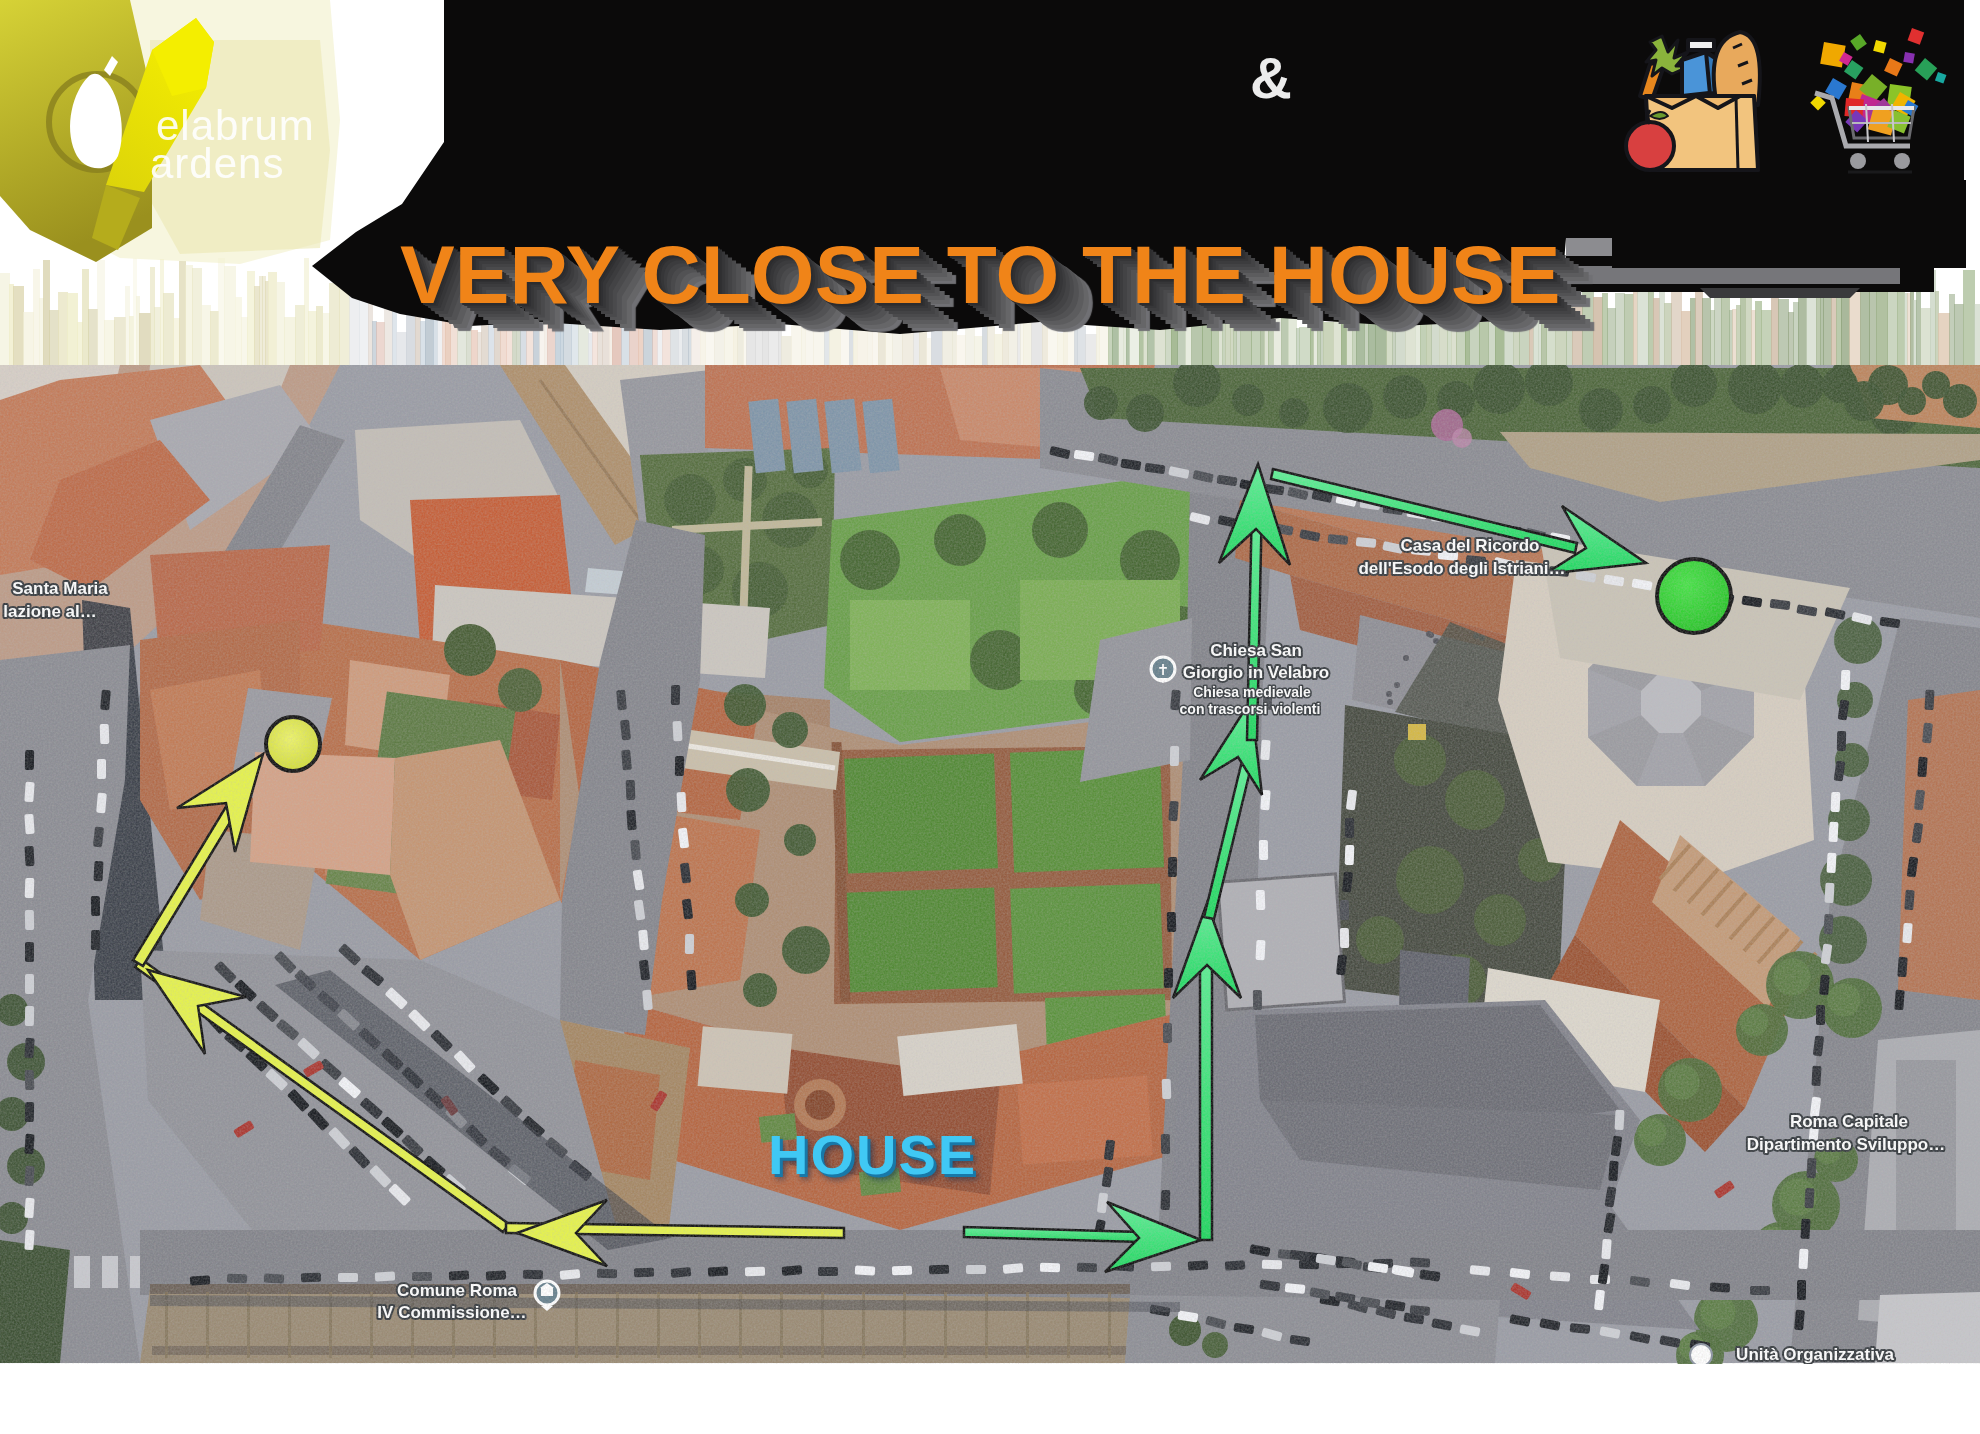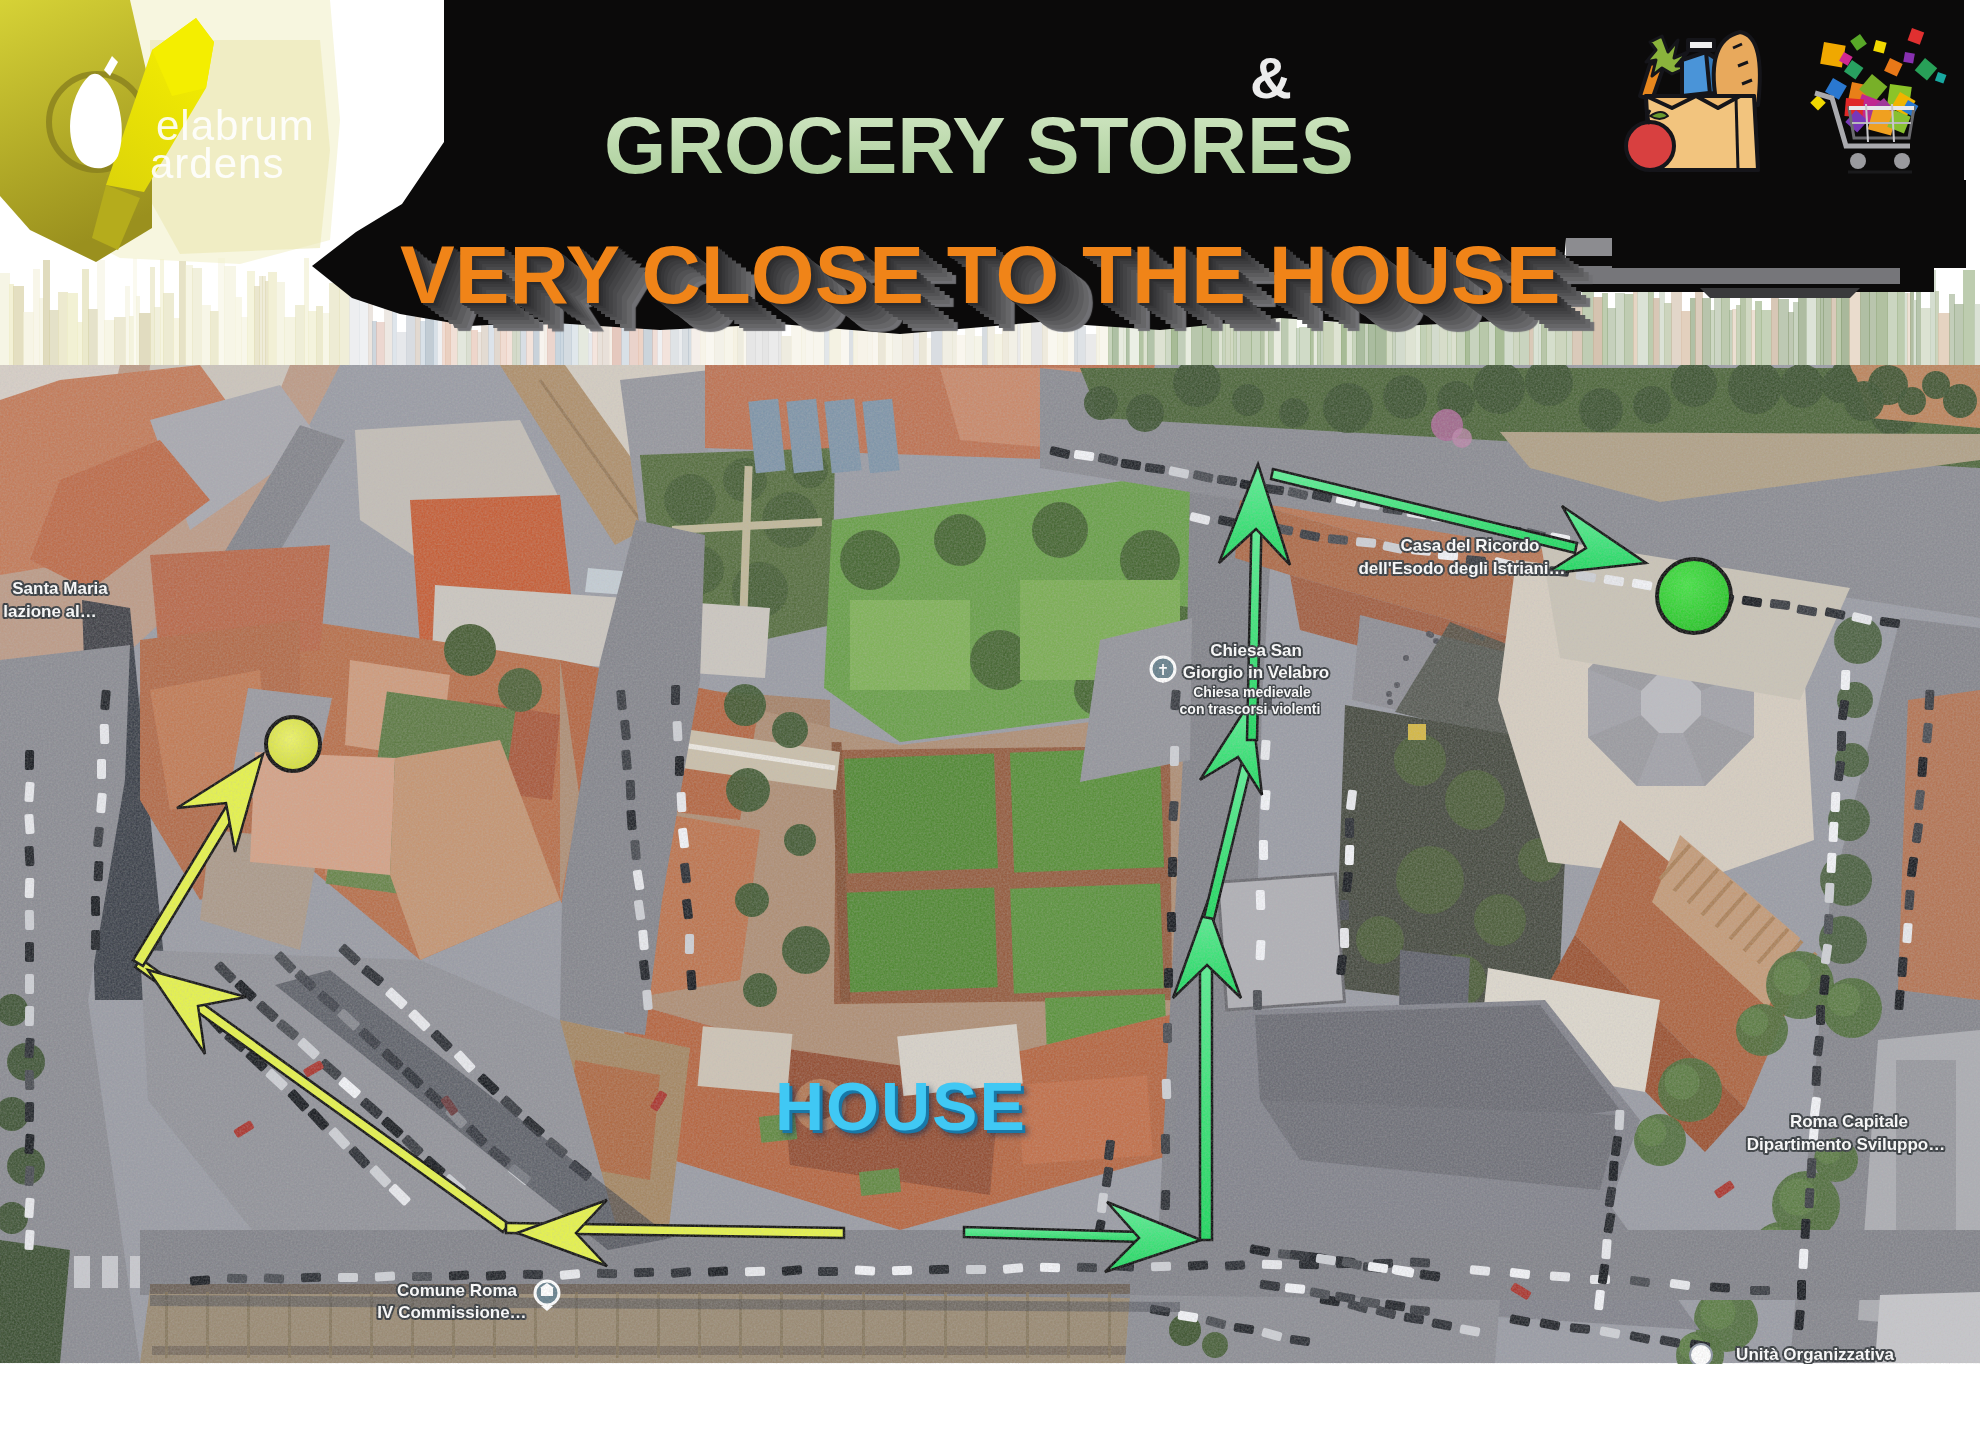--- a/index.html
+++ b/index.html
@@ -12,22 +12,22 @@
   #amp{position:absolute;left:1250px;top:44px;font-weight:bold;font-size:58px;color:#ececec;}
   #t2{position:absolute;left:604px;top:100px;white-space:nowrap;
       font-weight:bold;font-size:80px;letter-spacing:0px;
       background:linear-gradient(180deg,#d3e8c6 0%,#b4d4a4 70%,#a8cc96 100%);
       -webkit-background-clip:text;background-clip:text;-webkit-text-fill-color:transparent;}
   #t3{position:absolute;left:400px;top:228px;white-space:nowrap;
       font-weight:bold;font-size:82px;letter-spacing:0px;color:#f08418;
       text-shadow:2px 2px 0 #2c2c2e,4px 3px 0 #303032,7px 5px 0 #363638,10px 8px 0 #3c3c3e,
                   14px 11px 0 #434345,18px 14px 0 #4a4a4c,23px 17px 0 #525254,28px 21px 0 #5c5c5e,
                   33px 25px 0 #666668,37px 28px 1px #707074;text-align:center;}
-  #house{position:absolute;left:768px;top:1067px;white-space:nowrap;font-weight:bold;font-size:68px;letter-spacing:2px;
-      color:#40c8f4;text-shadow:3px 3px 0 #1878a8,5px 5px 6px rgba(10,40,80,.6);margin-left:7px;}
+  #house{position:absolute;left:768px;top:1122px;white-space:nowrap;font-weight:bold;font-size:56px;letter-spacing:2px;
+      color:#40c8f4;text-shadow:3px 3px 0 #1878a8,5px 5px 6px rgba(10,40,80,.6);}
 </style>
 </head>
 <body>
 <div id="page">
   <svg style="position:absolute;left:0;top:228px" width="1980" height="140" viewBox="0 0 1980 140">
 <rect x="0" y="45" width="10" height="95" fill="#f2f0d8" opacity="0.68"></rect>
 <rect x="9" y="56" width="5" height="84" fill="#efedc8" opacity="0.77"></rect>
 <rect x="13" y="58" width="11" height="82" fill="#dcd6ae" opacity="0.77"></rect>
 <rect x="23" y="84" width="11" height="56" fill="#f2f0d8" opacity="0.64"></rect>
 <rect x="33" y="41" width="7" height="99" fill="#f2f0d8" opacity="0.57"></rect>
@@ -1015,15 +1015,14 @@
 <path d="M1849,108 L1914,108 L1909,138 L1854,138 Z" fill="none" stroke="#6a6a6e" stroke-width="3"></path>
 <line x1="1849" y1="108" x2="1914" y2="108" stroke="#e8e8ea" stroke-width="4"></line>
 <line x1="1852" y1="123" x2="1911" y2="123" stroke="#b8b8bc" stroke-width="2"></line>
 <line x1="1866" y1="104" x2="1868" y2="142" stroke="#c8c8cc" stroke-width="2"></line>
 <line x1="1892" y1="104" x2="1894" y2="142" stroke="#c8c8cc" stroke-width="2"></line>
 <circle cx="1858" cy="161" r="8" fill="#9a9a9e"></circle>
 <circle cx="1902" cy="161" r="8" fill="#9a9a9e"></circle>
 <line x1="1848" y1="172" x2="1912" y2="172" stroke="#1a1a1c" stroke-width="3"></line>
   </svg>
   <div id="amp">&amp;</div>
-  <div id="t2">GROCERY STORES</div>
   <div id="t3">VERY CLOSE TO THE HOUSE</div>
 </div>
 
 </body></html>

